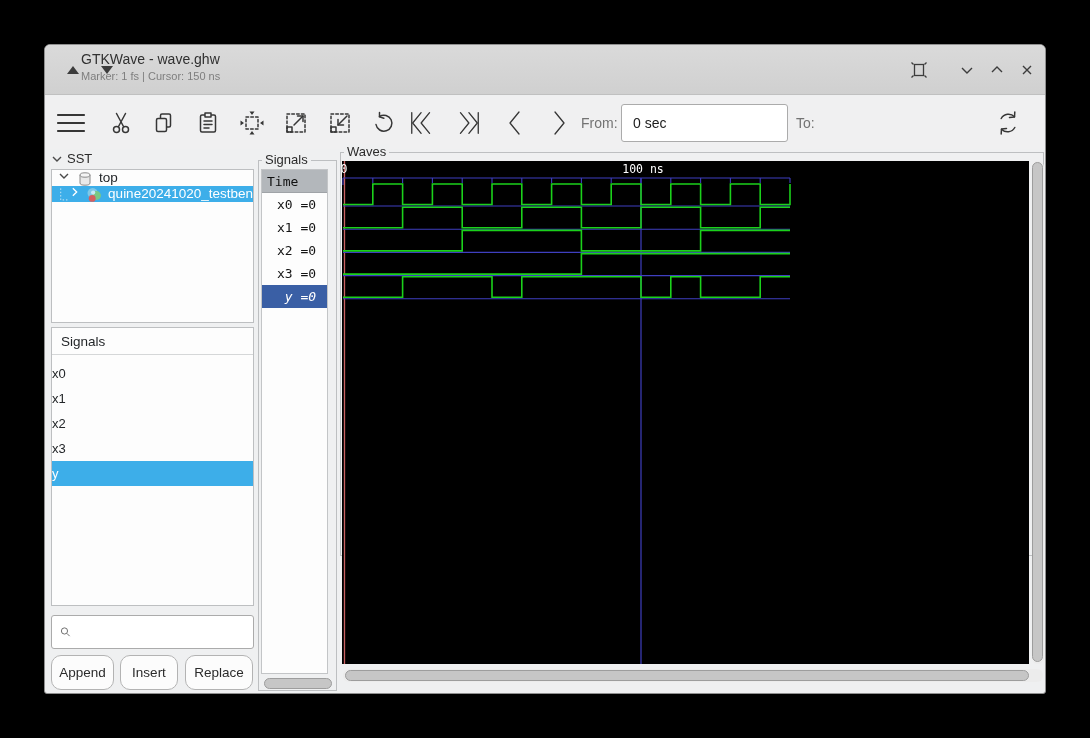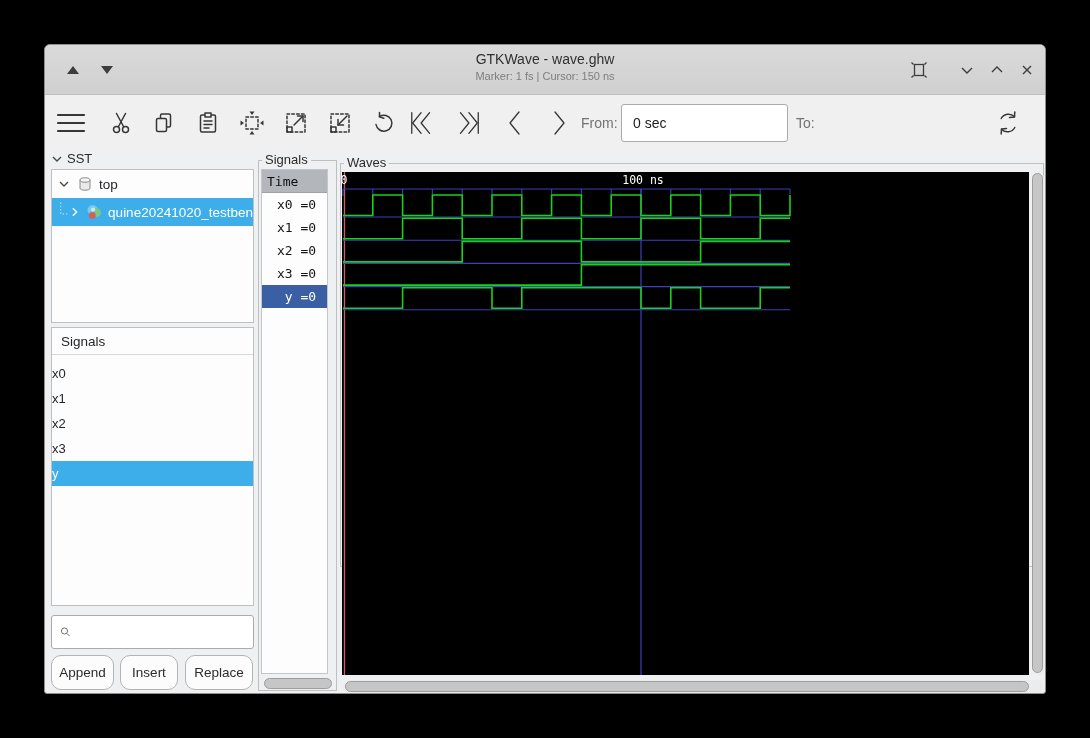--- a/index.html
+++ b/index.html
@@ -5,64 +5,64 @@
   * { margin:0; padding:0; box-sizing:border-box; }
   html,body { width:1090px; height:738px; }
   body { background:#000; font-family:"Liberation Sans", sans-serif; position:relative; overflow:hidden; }
 
   .window { position:absolute; left:44px; top:44px; width:1002px; height:650px;
             background:#eff0f1; border:1px solid #8f8f8f; border-radius:6px 6px 3px 3px; overflow:hidden; }
 
   
   .titlebar { position:absolute; left:0; top:0; width:100%; height:50px;
               background:linear-gradient(#dadada,#d0d0d0); border-bottom:1px solid #c0c0c0; }
-  .tb-center { position:absolute; left:0; top:6px; width:100%; text-align:center; }
+  .tb-center { position:absolute; left:0; top:6px; width:100%; text-align:left;padding-left:36px; }
   .tb-title { font-size:14px; color:#303030; }
   .tb-sub   { font-size:11px; color:#7e7e7e; margin-top:3px; }
   .tb-btn { position:absolute; top:13px; width:24px; height:24px; display:flex; align-items:center; justify-content:center; }
   .tri-up  { width:0;height:0;border-left:6px solid transparent;border-right:6px solid transparent;border-bottom:8px solid #3c3c3c; }
   .tri-dn  { width:0;height:0;border-left:6px solid transparent;border-right:6px solid transparent;border-top:8px solid #3c3c3c; }
 
   
   .toolbar { position:absolute; left:0; top:51px; width:100%; height:53px; background:#f0f0f1; }
   .ticon { position:absolute; top:12px; width:30px; height:30px; display:flex; align-items:center; justify-content:center; }
   .ticon svg { stroke:#363636; fill:none; stroke-width:1.5; stroke-linecap:round; stroke-linejoin:round; }
   .tlabel { position:absolute; top:19px; font-size:14px; color:#737373; }
   .tinput { position:absolute; top:8px; height:38px; background:#fff; border:1px solid #ababab; border-radius:3px;
             font-size:14px; color:#1c1c1c; padding-left:11px; font-family:"Liberation Sans",sans-serif; outline:none; }
 
   
   .sst-header { position:absolute; left:6px; top:106px; font-size:13px; color:#2b2b2b; display:flex; align-items:center; gap:4px; }
   .chev { stroke:#4a4a4a; fill:none; stroke-width:1.4; }
   .treebox { position:absolute; left:6px; top:124px; width:203px; height:154px; background:#fdfdfd; border:1px solid #bdbfc1; overflow:hidden; }
-  .treerow { height:28px; display:flex; align-items:center; font-size:13.5px; color:#232629; white-space:nowrap; overflow:hidden; }
+  .treerow { height:16px; display:flex; align-items:flex-start; font-size:13.5px; color:#232629; white-space:nowrap; overflow:hidden; }
   .treerow.sel { background:#3daee9; color:#fff; }
   .listbox { position:absolute; left:6px; top:282px; width:203px; height:279px; background:#fdfdfd; border:1px solid #bdbfc1; }
   .listhead { height:27px; line-height:27px; padding-left:9px; font-size:13.5px; color:#232629; border-bottom:1px solid #d5d7d8; }
   .listrow { height:25px; line-height:25px; font-size:13px; color:#232629; }
   .listrow.sel { background:#3daee9; color:#fff; }
   .searchbox { position:absolute; left:6px; top:570px; width:203px; height:34px; background:#fff; border:1px solid #ababab; border-radius:3px;
                display:flex; align-items:center; padding-left:8px; }
   .btn { position:absolute; top:610px; height:35px; background:#fcfcfc; border:1px solid #b3b3b3; border-radius:10px;
          font-size:13.5px; color:#2b2b2b; display:flex; align-items:center; justify-content:center; }
 
   
   .frame { position:absolute; border:1px solid #bdbfc1; }
   .frame-label { position:absolute; top:-9px; left:3px; background:#eff0f1; padding:0 3px; font-size:13px; color:#2b2b2b; }
 
   
   .namepanel { left:213px; top:115px; width:79px; height:531px; }
   .nameinner { position:absolute; left:2px; top:8px; width:67px; height:505px; background:#fdfdfd; border:1px solid #c3c5c7; overflow:hidden;
                font-family:"DejaVu Sans Mono", monospace; font-size:13px; color:#141414; }
   .timehead { height:23px; line-height:23px; padding-left:5px; background:#b3b7bb; border-bottom:1px solid #9fa3a7; color:#101010; }
   .namerow { height:23px; line-height:23px; padding-left:15px; white-space:pre; }
-  .namerow.sel { background:#3a5fa5; color:#fff; }
-
-  
-  .wavepanel { left:295px; top:118px; width:704px; height:404px; }
+  .namerow.sel { background:#3a5fa5; color:#fff;font-style:italic; }
+
+  
+  .wavepanel { left:295px; top:107px; width:704px; height:404px; }
   .waveblack { position:absolute; left:1px; top:8px; width:687px; height:503px; background:#000; overflow:hidden; }
   .waveblack svg { display:block; }
 
   
   .sb { position:absolute; background:#c6c6c6; border:1px solid #9d9d9d; border-radius:6px; }
   .vtrack { position:absolute; left:691px; top:8px; width:12px; height:503px; background:#ececec; border-radius:6px; }
 
   .hspacer { position:absolute; background:#ececec; border-radius:6px; }
 </style>
 </head>

